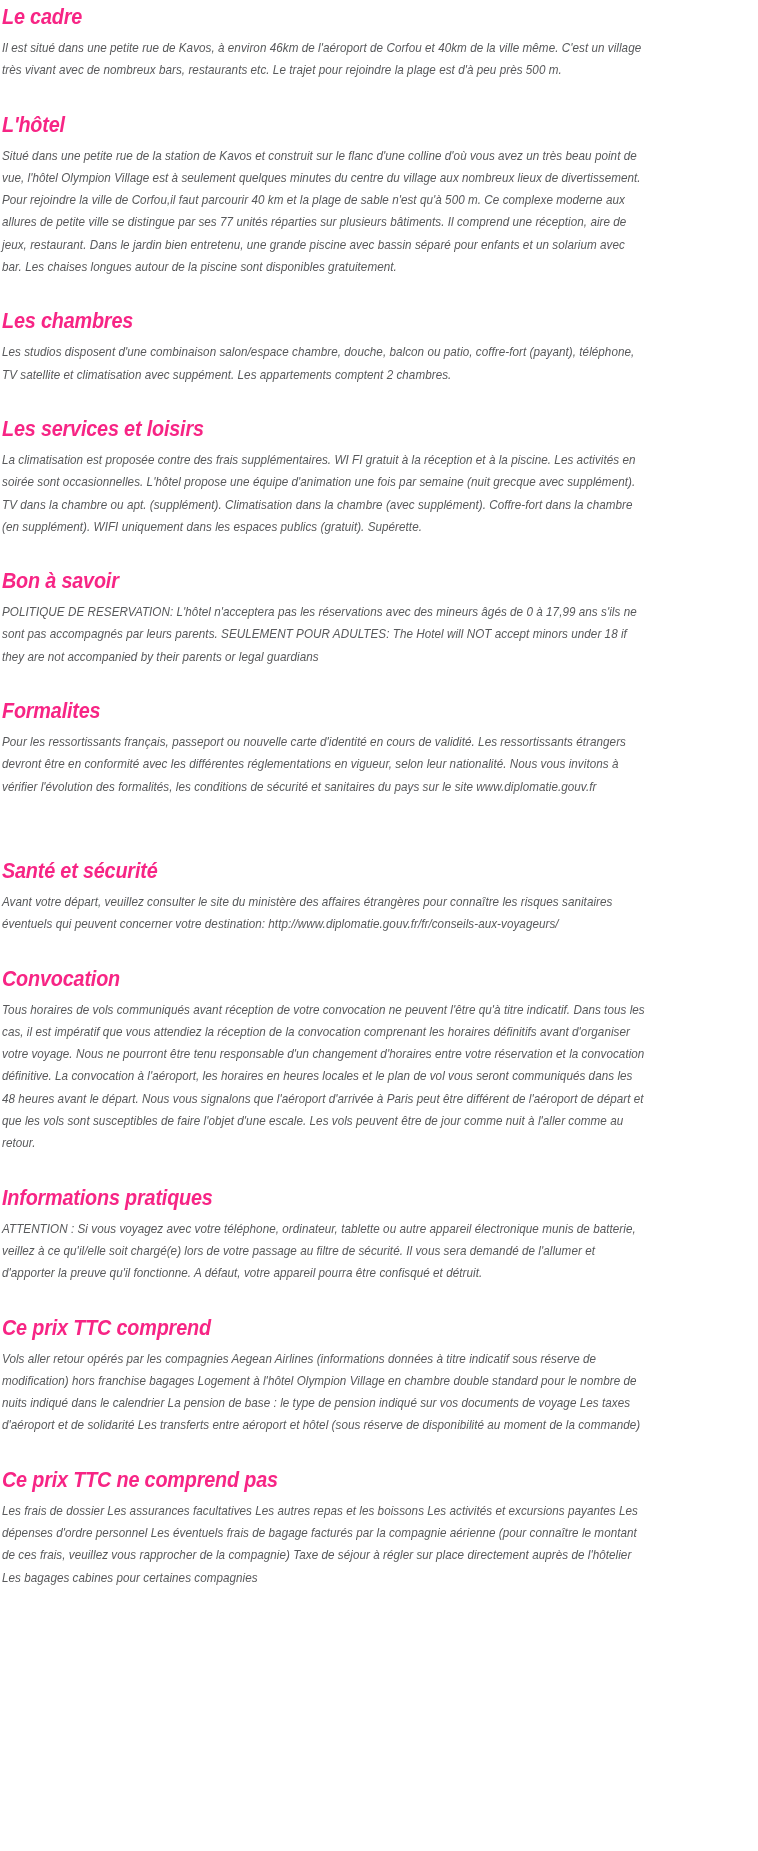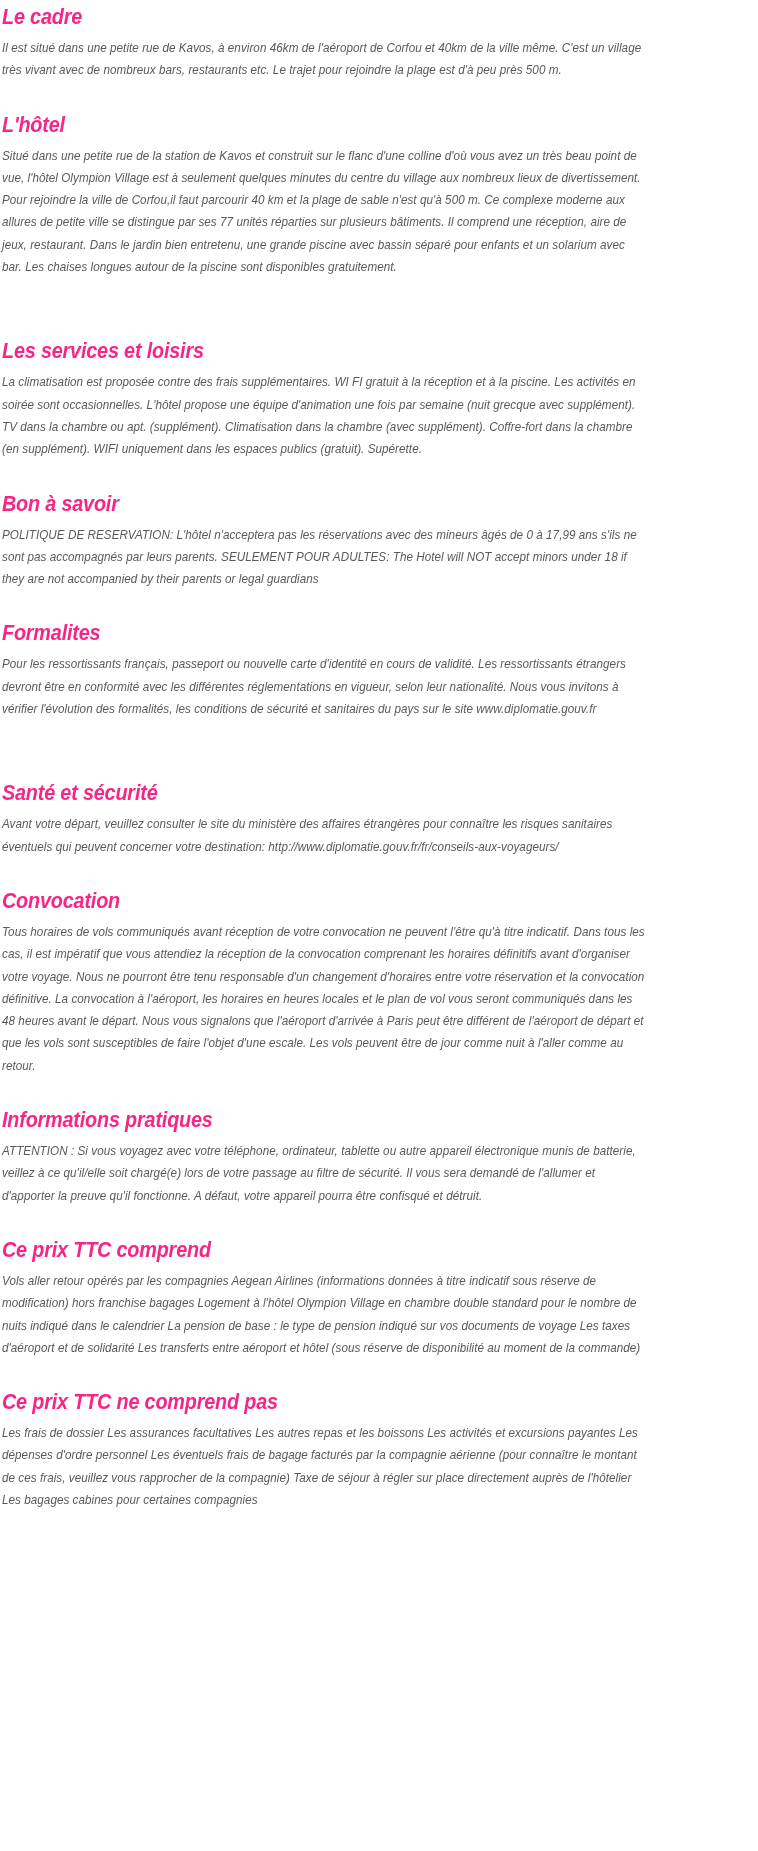--- a/index.html
+++ b/index.html
@@ -64,20 +64,24 @@
     <p class="sec-body">Il est situé dans une petite rue de Kavos, à environ 46km de l'aéroport de Corfou et 40km de la ville même. C'est un village très vivant avec de nombreux bars, restaurants etc. Le trajet pour rejoindre la plage est d'à peu près 500 m.</p>
   </div>
   <div class="gap"></div>
 
   <div class="section">
     <h2 class="sec-title">L'hôtel</h2>
     <p class="sec-body">Situé dans une petite rue de la station de Kavos et construit sur le flanc d'une colline d'où vous avez un très beau point de vue, l'hôtel Olympion Village est à seulement quelques minutes du centre du village aux nombreux lieux de divertissement. Pour rejoindre la ville de Corfou,il faut parcourir 40 km et la plage de sable n'est qu'à 500 m. Ce complexe moderne aux allures de petite ville se distingue par ses 77 unités réparties sur plusieurs bâtiments. Il comprend une réception, aire de jeux, restaurant. Dans le jardin bien entretenu, une grande piscine avec bassin séparé pour enfants et un solarium avec bar. Les chaises longues autour de la piscine sont disponibles gratuitement.</p>
   </div>
   <div class="gap"></div>
 
+  <div class="section">
+    <h2 class="sec-title">Les chambres</h2>
+    <p class="sec-body">Les studios disposent d'une combinaison salon/espace chambre, douche, balcon ou patio, coffre-fort (payant), téléphone, TV satellite et climatisation avec suppément. Les appartements comptent 2 chambres.</p>
+  </div>
   <div class="gap"></div>
 
   <div class="section">
     <h2 class="sec-title">Les services et loisirs</h2>
     <p class="sec-body">La climatisation est proposée contre des frais supplémentaires. WI FI gratuit à la réception et à la piscine. Les activités en soirée sont occasionnelles. L'hôtel propose une équipe d'animation une fois par semaine (nuit grecque avec supplément). TV dans la chambre ou apt. (supplément). Climatisation dans la chambre (avec supplément). Coffre-fort dans la chambre (en supplément). WIFI uniquement dans les espaces publics (gratuit). Supérette.</p>
   </div>
   <div class="gap"></div>
 
   <div class="section">
     <h2 class="sec-title">Bon à savoir</h2>

